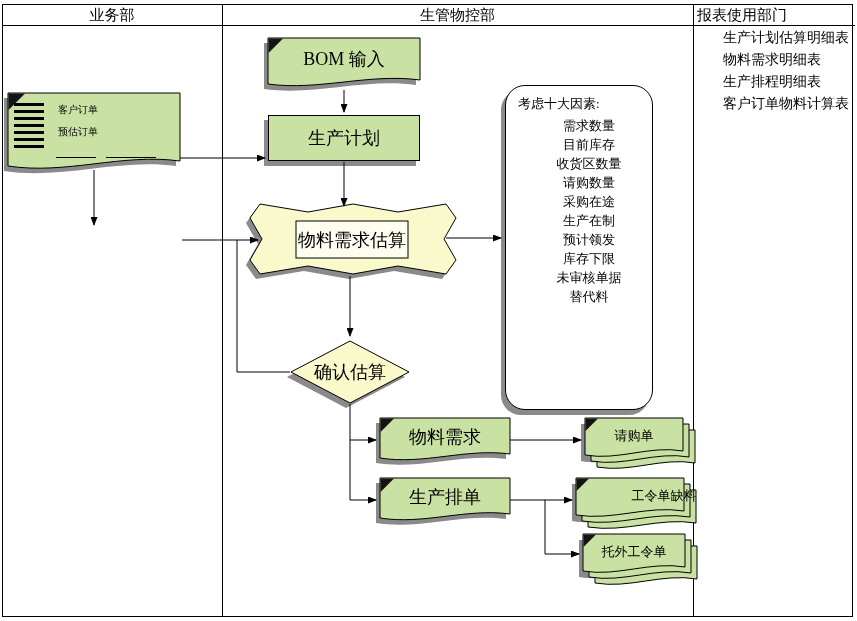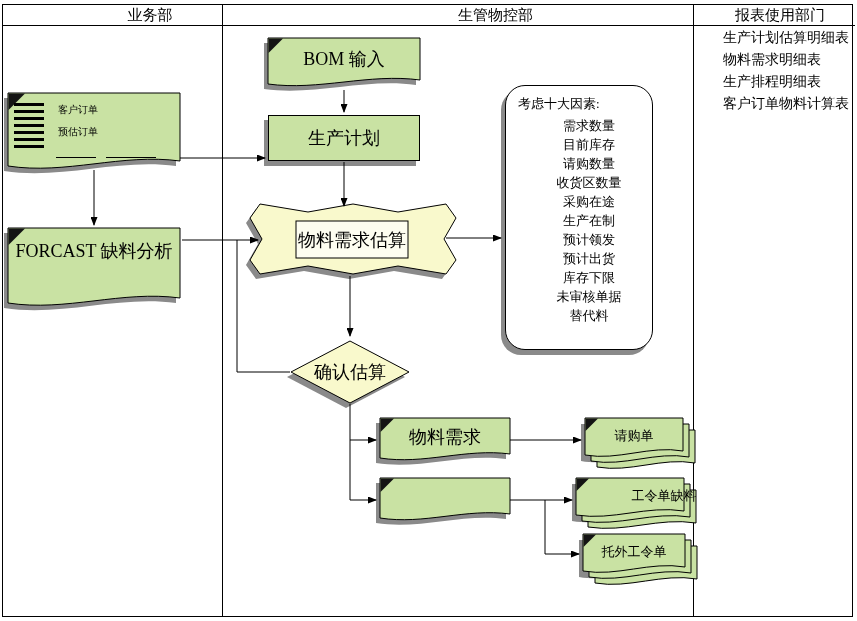--- a/index.html
+++ b/index.html
@@ -3,27 +3,27 @@
 <meta charset="utf-8">
 <style>
   html,body{margin:0;padding:0;background:#fff;}
   .canvas{
     position:relative;width:857px;height:621px;background:#ffffff;
     font-family:"Liberation Serif","DejaVu Serif",serif;color:#000;overflow:hidden;
   }
   .frame{position:absolute;left:2px;top:4px;width:851px;height:613px;border:1px solid #000;box-sizing:border-box;}
   .hline{position:absolute;left:2px;width:853px;top:25px;height:1px;background:#000;}
   .vline{position:absolute;top:4px;height:613px;width:1px;background:#000;}
-  .lane-header{position:absolute;top:5px;height:20px;font-size:15px;display:flex;align-items:center;padding-left:38px;}
+  .lane-header{position:absolute;top:5px;height:20px;font-size:15px;display:flex;align-items:center;}
   .center{justify-content:center;text-align:center;}
   .node{position:absolute;}
   .node svg{position:absolute;left:0;top:0;overflow:visible;}
   .doc-label{position:absolute;left:0;right:0;top:0;display:flex;align-items:center;justify-content:center;font-size:18px;}
   .factors-box{
-    position:absolute;left:505px;top:85px;width:148px;height:265px;background:#ffffff;
+    position:absolute;left:505px;top:85px;width:148px;height:325px;background:#ffffff;
     border:1px solid #000;border-radius:20px;box-shadow:-4px 5px 0 #8a8a8a;box-sizing:border-box;
     padding-top:9px;font-size:13px;
   }
   .factors-title{padding-left:12px;margin-bottom:3px;}
   .factor-item{text-align:center;line-height:19px;margin-left:20px;}
   .reports{position:absolute;left:697px;top:27px;width:158px;font-size:14px;margin-left:26px;}
   .report-item{line-height:22px;white-space:nowrap;}
   .binding{position:absolute;left:6px;top:10px;width:30px;height:46px;
     background:repeating-linear-gradient(to bottom,#000 0 3px,rgba(0,0,0,0) 3px 7px);}
   .blank-line{position:absolute;top:64px;height:1px;background:#000;}
@@ -58,28 +58,20 @@
       <path d="M0,0 H172 V68 C114,60 58,82 0,73 Z" fill="#c9e2a3" stroke="#000"></path>
       <path d="M0.5,0.5 H17 L0.5,17 Z" fill="#141414"></path>
     </svg>
     <div class="binding"></div>
     <div class="cust-text" style="top:10px;">客户订单</div>
     <div class="cust-text" style="top:32px;">预估订单</div>
     <div class="blank-line" style="left:48px;width:40px;"></div>
     <div class="blank-line" style="left:98px;width:50px;"></div>
   </div>
 
-  <div class="node" style="left:8px;top:228px;width:172px;height:78px;">
-    <svg width="172" height="78">
-      <path d="M0,0 H172 V70 C114,62 58,84 0,75 Z" transform="translate(-4,5)" fill="#8a8a8a"></path>
-      <path d="M0,0 H172 V70 C114,62 58,84 0,75 Z" fill="#c9e2a3" stroke="#000"></path>
-      <path d="M0.5,0.5 H17 L0.5,17 Z" fill="#141414"></path>
-    </svg>
-    <div class="doc-label" style="height:46px;">FORCAST 缺料分析</div>
-  </div>
 
   <div class="node" style="left:268px;top:38px;width:152px;height:50px;">
     <svg width="152" height="50">
       <path d="M0,0 H152 V42 C101,35 51,53 0,46 Z" transform="translate(-4,5)" fill="#8a8a8a"></path>
       <path d="M0,0 H152 V42 C101,35 51,53 0,46 Z" fill="#c9e2a3" stroke="#000"></path>
       <path d="M0.5,0.5 H15 L0.5,15 Z" fill="#141414"></path>
     </svg>
     <div class="doc-label" style="height:42px;">BOM 输入</div>
   </div>
 
@@ -97,26 +89,25 @@
       <polygon points="12,2 60,10 105,2 150,10 198,2 208,16 196,37 208,58 198,72 150,64 105,72 60,64 12,72 2,58 14,37 2,16" fill="#f9f9cc" stroke="#000"></polygon>
       <rect x="48" y="19" width="112" height="37" fill="#fdfdf0" stroke="#000"></rect>
     </svg>
     <div class="doc-label" style="left:48px;right:auto;width:112px;top:19px;height:37px;">物料需求估算</div>
   </div>
 
   <div class="factors-box">
     <div class="factors-title">考虑十大因素:</div>
     <div class="factor-item">需求数量</div>
     <div class="factor-item">目前库存</div>
+    <div class="factor-item">收货区数量</div>
     <div class="factor-item">请购数量</div>
-    <div class="factor-item">收货区数量</div>
     <div class="factor-item">采购在途</div>
     <div class="factor-item">生产在制</div>
     <div class="factor-item">预计领发</div>
-    <div class="factor-item">预计出货</div>
     <div class="factor-item">库存下限</div>
     <div class="factor-item">未审核单据</div>
     <div class="factor-item">替代料</div>
   </div>
 
   <div class="node" style="left:290px;top:340px;width:120px;height:64px;">
     <svg width="120" height="64">
       <polygon points="60,1 119,32 60,63 1,32" transform="translate(-4,5)" fill="#8a8a8a"></polygon>
       <polygon points="60,1 119,32 60,63 1,32" fill="#f9f9cc" stroke="#000"></polygon>
     </svg>
@@ -131,20 +122,21 @@
     </svg>
     <div class="doc-label" style="height:38px;">物料需求</div>
   </div>
 
   <div class="node" style="left:380px;top:478px;width:130px;height:44px;">
     <svg width="130" height="44">
       <path d="M0,0 H130 V36 C86,30 44,47 0,40 Z" transform="translate(-4,5)" fill="#8a8a8a"></path>
       <path d="M0,0 H130 V36 C86,30 44,47 0,40 Z" fill="#c9e2a3" stroke="#000"></path>
       <path d="M0.5,0.5 H14 L0.5,14 Z" fill="#141414"></path>
     </svg>
+    <div class="doc-label" style="height:38px;">生产排单</div>
   </div>
 
   <div class="node" style="left:585px;top:418px;width:112px;height:54px;">
     <svg width="114" height="58">
       <path d="M0,0 H98 V33 C65,27 33,43 0,37 Z" transform="translate(-4,6)" fill="#8a8a8a"></path>
       <path d="M0,0 H98 V33 C65,27 33,43 0,37 Z" transform="translate(12,12)" fill="#c9e2a3" stroke="#000"></path>
       <path d="M0,0 H98 V33 C65,27 33,43 0,37 Z" transform="translate(6,6)" fill="#c9e2a3" stroke="#000"></path>
       <path d="M0,0 H98 V33 C65,27 33,43 0,37 Z" fill="#c9e2a3" stroke="#000"></path>
       <path d="M0.5,0.5 H13 L0.5,13 Z" fill="#141414"></path>
     </svg>

